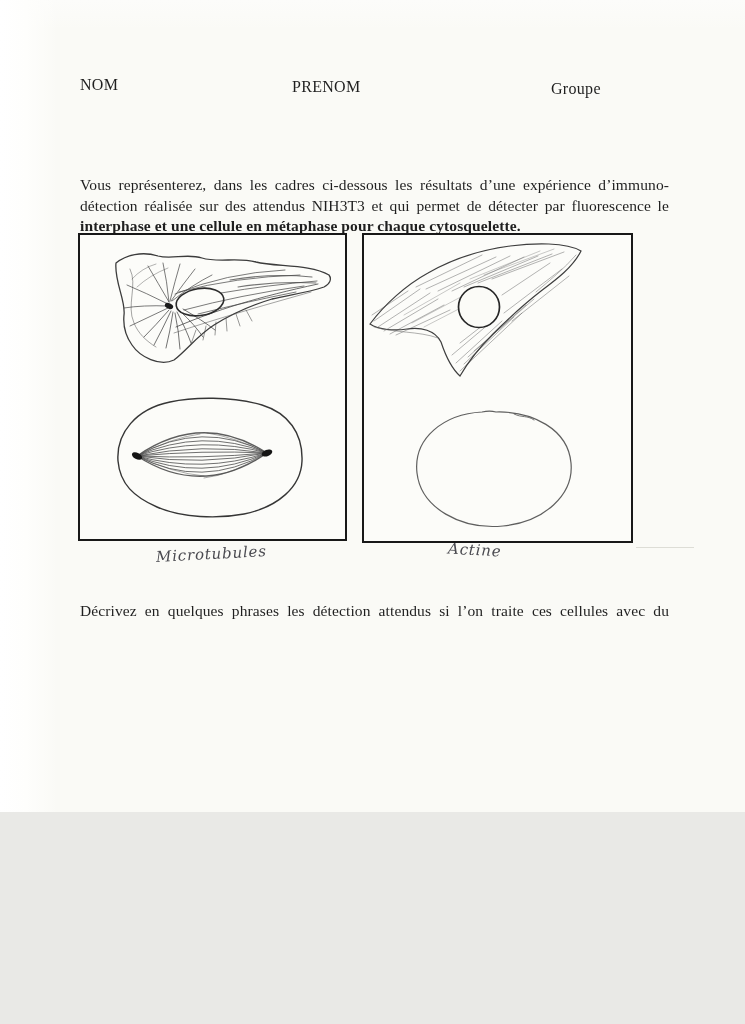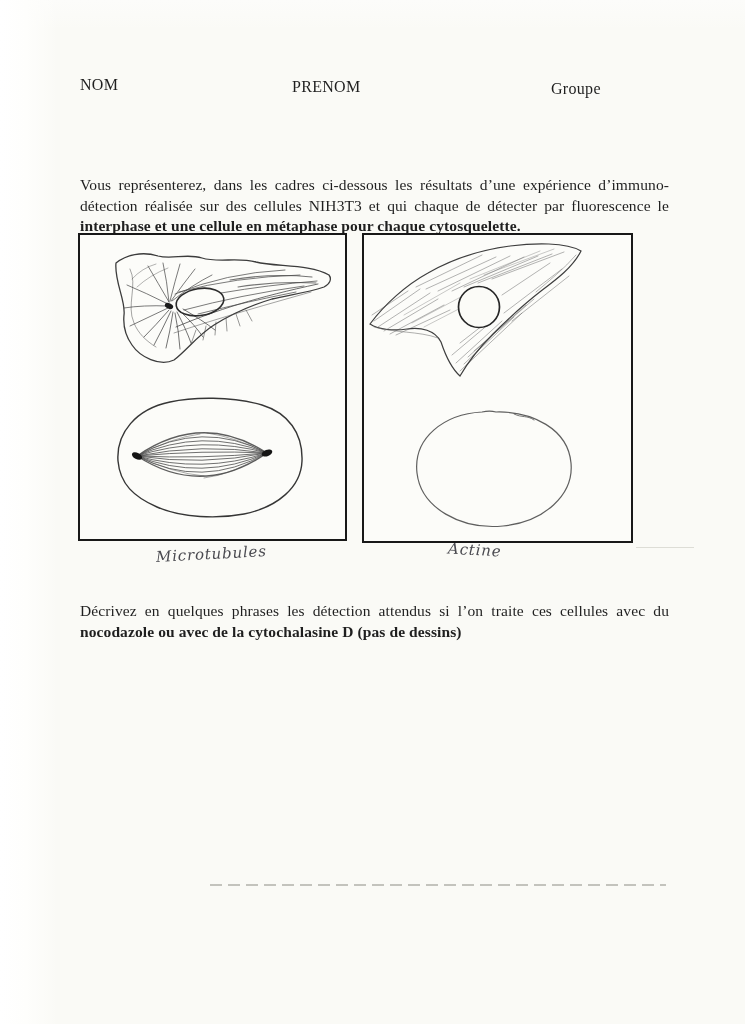--- a/index.html
+++ b/index.html
@@ -1,17 +1,17 @@
 <!DOCTYPE html>
 <html><head>
 <meta charset="utf-8">
 <style>
   html,body { margin:0; padding:0; background:#e9e9e6; }
   .page {
-    position:relative; width:745px; height:1024px; overflow:hidden;
+    position:relative; width:745px; height:812px; overflow:hidden;
     background:
       linear-gradient(90deg, #ffffff 0px, #fefefc 26px, rgba(255,255,255,0) 58px),
       linear-gradient(180deg, #fcfcfa 0px, rgba(255,255,255,0) 30px),
       #fafaf6;
     font-family:"Liberation Serif", serif;
     color:#1f1f1f;
   }
   .abs { position:absolute; }
   .hdr { font-size:16px; letter-spacing:0.3px; white-space:nowrap; }
   .para { width:589px; font-size:15.5px; line-height:20.7px; letter-spacing:0.1px; }
@@ -35,21 +35,21 @@
 <body>
 
 <div class="page">
 
   <span class="abs hdr" style="left:80px; top:76px;">NOM</span>
   <span class="abs hdr" style="left:292px; top:78px;">PRENOM</span>
   <span class="abs hdr" style="left:551px; top:80px;text-align:center;">Groupe</span>
 
   <div class="abs para" style="left:80px; top:141px;margin-top:34px;">
     <div class="jline">Vous représenterez, dans les cadres ci-dessous les résultats d’une expérience d’immuno-</div>
-    <div class="jline">détection réalisée sur des cellules NIH3T3 et qui chaque de détecter par fluorescence le</div>
+    <div class="jline">détection réalisée sur des attendus NIH3T3 et qui permet de détecter par fluorescence le</div>
     <div class="lline">interphase et une cellule en métaphase pour chaque cytosquelette.</div>
   </div>
 
   <div class="abs drawbox" style="left:78px; top:233px; width:265px; height:304px;">
     <svg width="265" height="304" viewBox="0 0 265 304">
 
       <g fill="none" stroke="#474747" stroke-linecap="round">
         <path d="M36,28 C46,20 62,16 78,21 C92,25 106,18 122,23 C138,28 158,22 176,27 C196,32 230,29 249,40 C252,44 250,49 244,52 C226,58 208,60 192,64 C172,70 150,80 134,90 C118,100 106,116 94,125 C80,132 60,122 52,110 C45,100 43,90 44,80 C46,66 34,46 36,28 Z" stroke="#3c3c3c" stroke-width="1.3"></path>
         <path d="M50,34 C58,50 46,70 54,88 C58,98 66,106 76,112" stroke-width="0.9" opacity="0.55"></path>
         <path d="M96,92 C136,75 178,62 238,49" stroke-width="1" opacity="0.8"></path>
@@ -95,19 +95,18 @@
         <path d="M150,179 C158,183 163,180 170,185" stroke-width="1" opacity="0.75"></path>
       </g>
     </svg>
   </div>
 
   <div class="abs caption" style="left:156px; top:545px; transform:rotate(-3deg);">Microtubules</div>
   <div class="abs caption" style="left:448px; top:541px; transform:rotate(3deg);">Actine</div>
 
   <div class="abs para" style="left:80px; top:601px;">
     <div class="jline">Décrivez en quelques phrases les détection attendus si l’on traite ces cellules avec du</div>
-    <div class="lline">nocodazole ou avec de la cytochalasine D (pas de dessins)</div>
   </div>
 
   <div class="abs scan-faint" style="left:636px; top:547px; width:58px;"></div>
   <div class="abs scan-dashes" style="left:210px; top:884px; width:456px;"></div>
 
 </div>
 
 </body></html>

